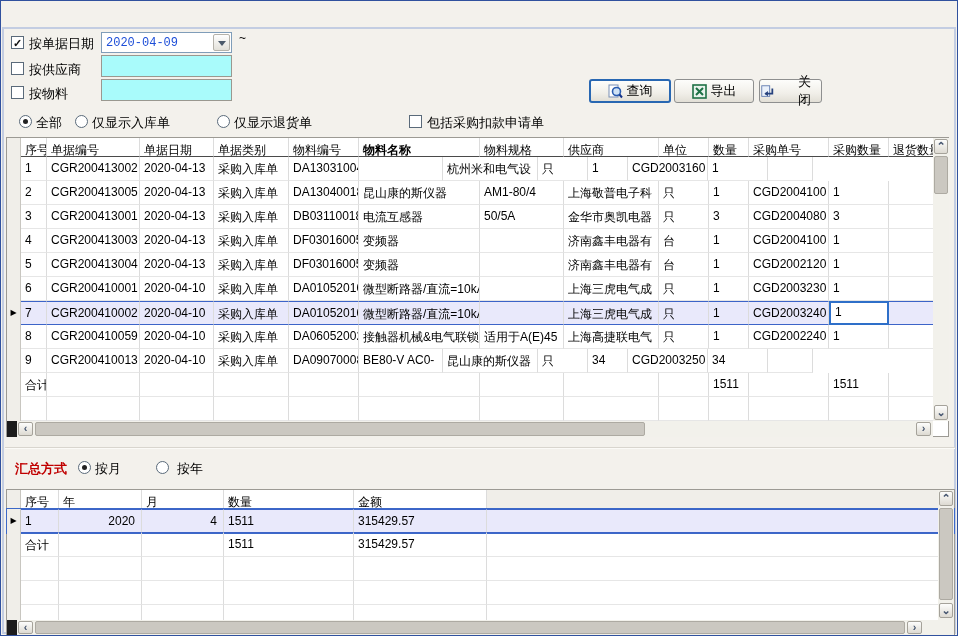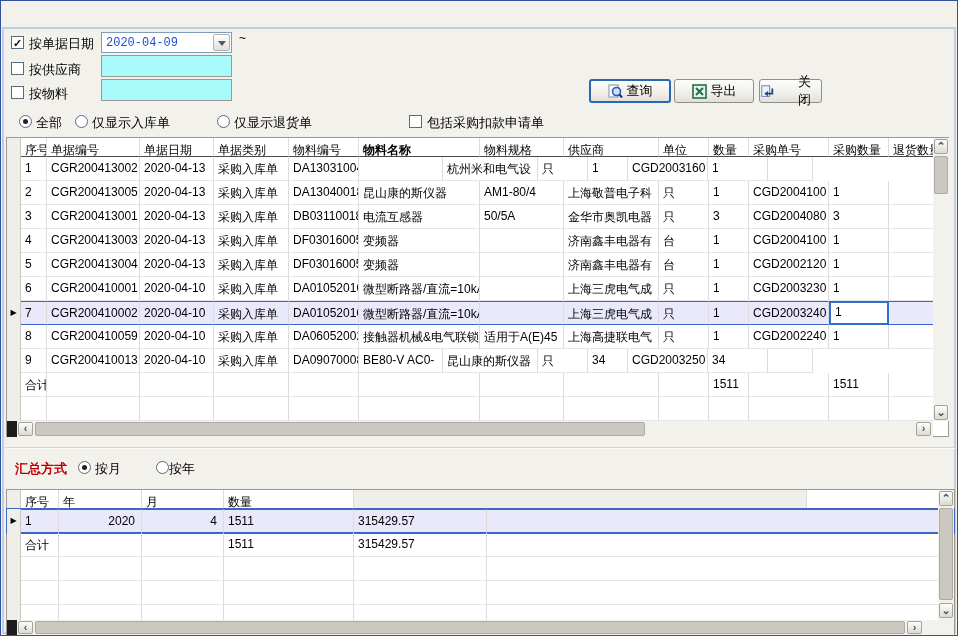--- a/index.html
+++ b/index.html
@@ -324,29 +324,30 @@
       <div class="sb-thumb" style="left: 28px; top: 284px; width: 610px; height: 14px;"></div>
       <div class="sb-btn" style="left: 909px; top: 284px; width: 15px; height: 14px; font-size: 11px; line-height: 11px;">›</div>
     </div>
 
   <div class="divider" style="left:4px; top:446px; width:950px;"></div>
 
   <div class="lbl red" style="left:14px; top:459px;font-weight:bold;">汇总方式</div>
   <div class="radio on" style="left:77px; top:460px;"></div>
   <div class="lbl" style="left:94px; top:459px;">按月</div>
   <div class="radio" style="left:155px; top:460px;"></div>
-  <div class="lbl" style="left:168px; top:459px;text-align:center;">按年</div>
+  <div class="lbl" style="left:176px; top:459px;text-align:center;">按年</div>
 
   <div class="grid" id="summary-grid" style="left:5px; top:488px; width:949px; height:146px;">
       <div class="g-row g-head" style="top: 0px; height: 19px; width: 100%;">
         <div class="g-ind"></div>
         <div class="g-cell" style="width: 38px; flex: 0 0 auto;">序号</div>
         <div class="g-cell" style="width: 83px; flex: 0 0 auto;">年</div>
         <div class="g-cell" style="width: 82px; flex: 0 0 auto;">月</div>
         <div class="g-cell" style="width: 130px; flex: 0 0 auto;">数量</div>
+        <div class="g-cell" style="width: 133px; flex: 0 0 auto;">金额</div>
         <div class="g-cell" style="width: 453px; flex: 0 0 auto; background: rgb(240, 238, 233);"></div>
       </div>
       <div class="g-row g-body-row sel" style="top: 19px; height: 24px; width: 100%; outline: rgb(60, 104, 200) solid 1px;">
         <div class="g-ind">▶</div>
         <div class="g-cell" style="width: 38px; flex: 0 0 auto;">1</div>
         <div class="g-cell num-r" style="width: 83px; flex: 0 0 auto;">2020</div>
         <div class="g-cell num-r" style="width: 82px; flex: 0 0 auto;">4</div>
         <div class="g-cell" style="width: 130px; flex: 0 0 auto;">1511</div>
         <div class="g-cell" style="width: 133px; flex: 0 0 auto;">315429.57</div>
         <div class="g-cell" style="width: 453px; flex: 0 0 auto;"></div>

